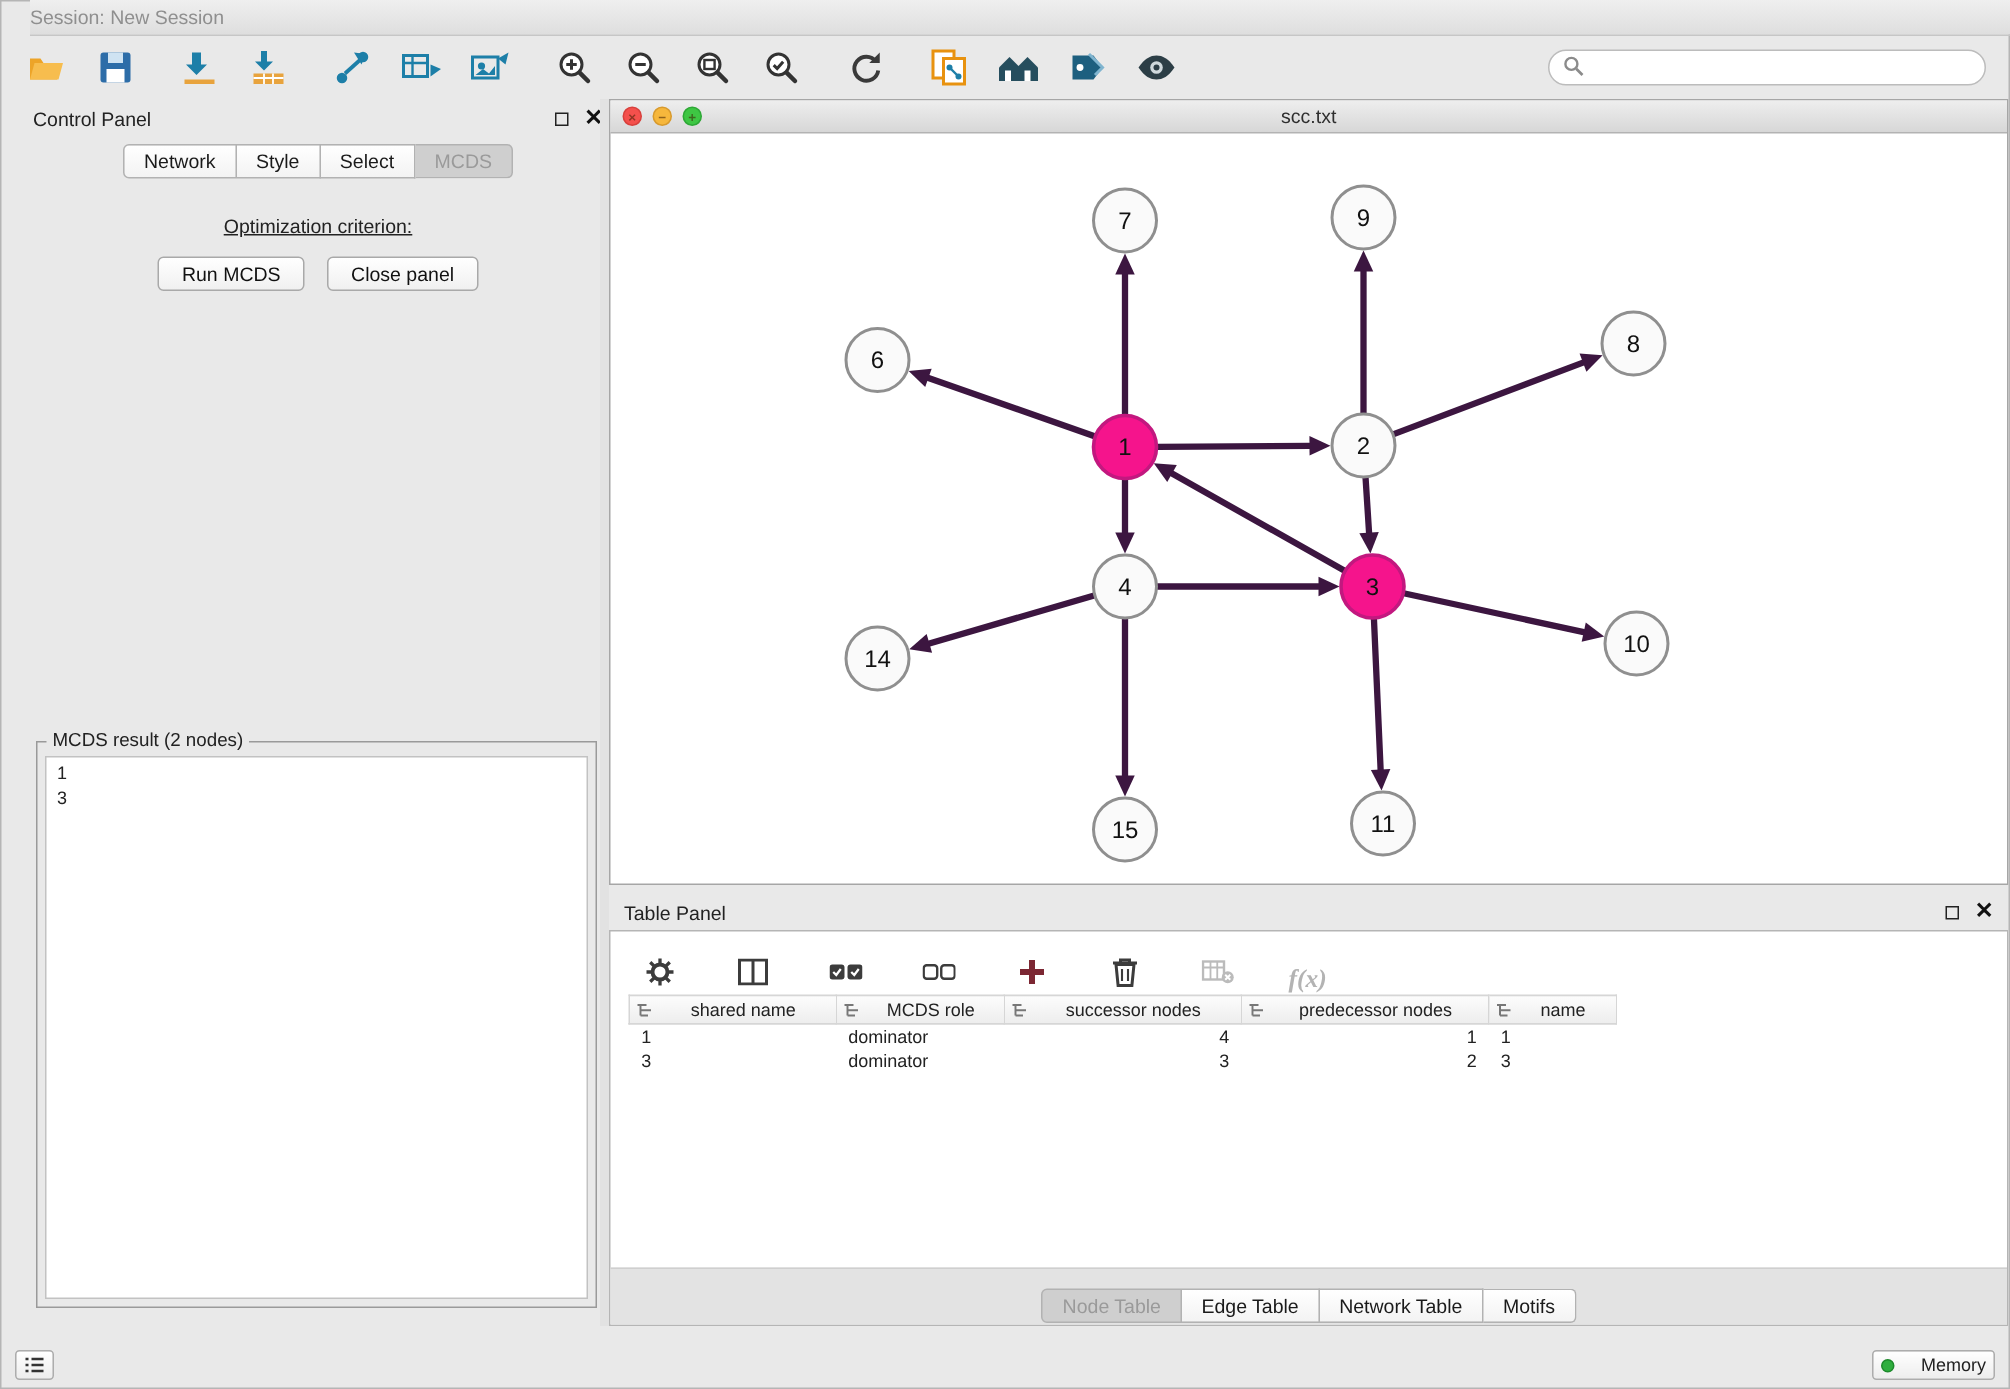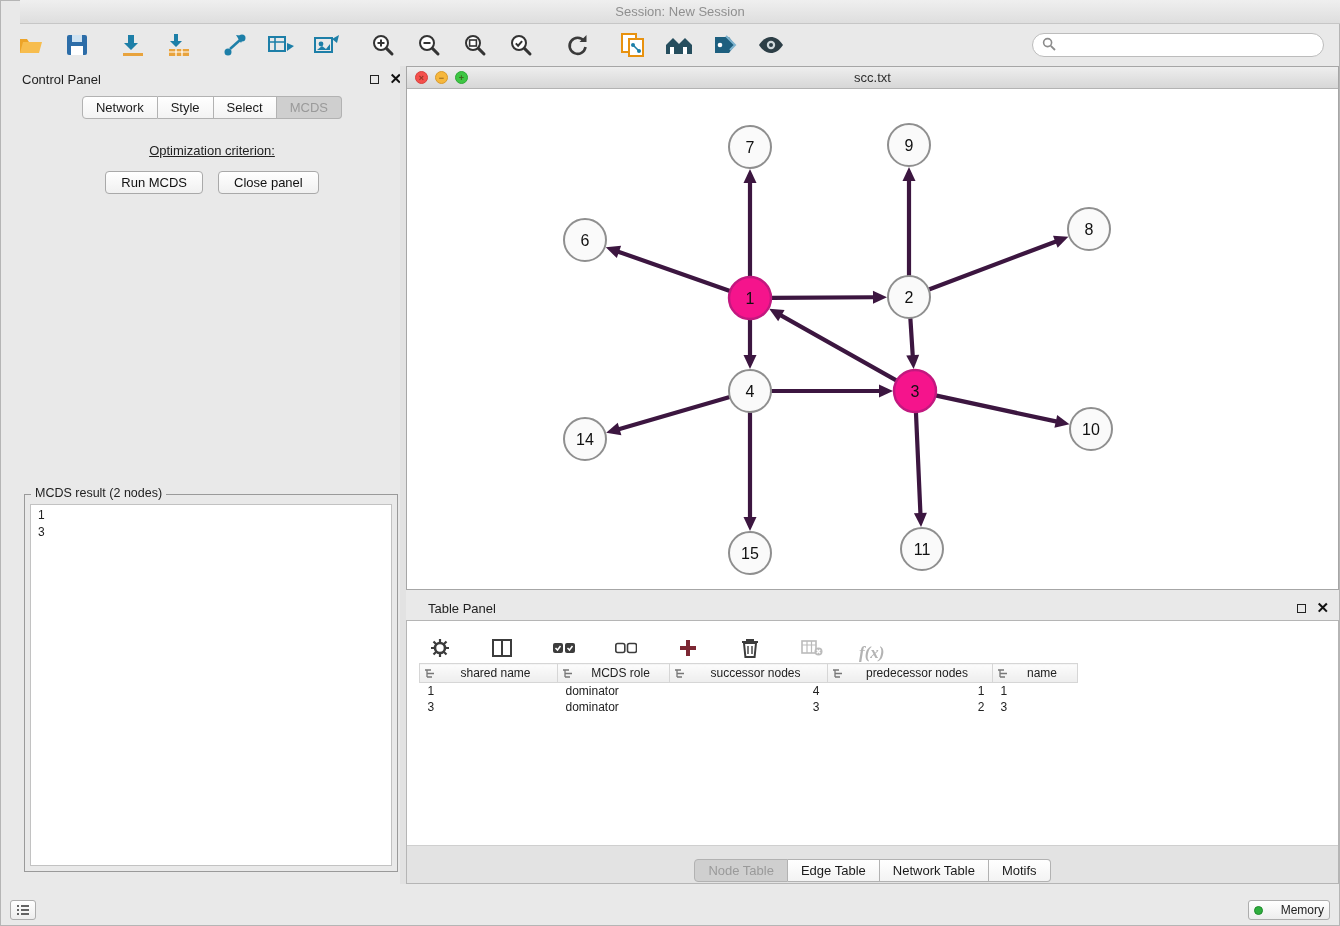--- a/index.html
+++ b/index.html
@@ -5,21 +5,21 @@
   * { box-sizing: border-box; }
   html,body { margin:0; padding:0; }
   body {
     width:1340px; height:926px; position:relative; overflow:hidden;
     background:#e9e9e9; font-family:"Liberation Sans", sans-serif; font-size:13px; color:#222;
     box-shadow: inset 0 0 0 1px #b5b5b5;
   }
   
   .titlebar { position:absolute; top:0; left:0; right:0; height:24px;
     background:linear-gradient(#efefef,#dedede); border-bottom:1px solid #c6c6c6;
-    text-align:center; line-height:24px; color:#8f8f8f;margin-left:20px; }
+    line-height:24px; color:#8f8f8f;margin-left:20px; }
   
   .toolbar { position:absolute; top:25px; left:0; right:0; height:40px;
     display:flex; align-items:center; padding:0 16px; }
   .tb-group { display:flex; align-items:center; gap:16px; margin-right:26px; }
   .tb-btn { width:30px; height:30px; display:flex; align-items:center; justify-content:center; cursor:default; }
   .tb-btn svg { display:block; }
   .search { margin-left:auto; width:292px; height:24px; background:#fff;
     border:1px solid #bcbcbc; border-radius:12px; display:flex; align-items:center; padding:0 9px; gap:6px; }
   .search input { border:none; outline:none; flex:1; font-size:13px; font-family:inherit; background:transparent; }
   
@@ -56,21 +56,21 @@
   .net-titlebar { height:22px; background:linear-gradient(#eeeeee,#d7d7d7); border-bottom:1px solid #b3b3b3;
     position:relative; text-align:center; line-height:22px; color:#2e2e2e; }
   .traffic { position:absolute; left:8px; top:4px; display:flex; gap:7px; }
   .light { width:13px; height:13px; border-radius:50%; font-size:9px; line-height:12px; text-align:center;
     color:rgba(60,30,0,.55); font-weight:bold; }
   .light.red { background:#f4504c; border:1px solid #d8403c; }
   .light.yellow { background:#f6b73c; border:1px solid #d89a2d; }
   .light.green { background:#3ec643; border:1px solid #2da835; }
   #graph-svg { position:absolute; top:22px; left:0; }
   
-  .table-panel { position:absolute; left:406px; top:595px; width:933px; height:289px;padding-left:12px; }
+  .table-panel { position:absolute; left:406px; top:595px; width:933px; height:289px; }
   .tp-body { position:absolute; top:25px; left:0; right:0; bottom:0; background:#fff; border:1px solid #b5b5b5; }
   .tp-toolbar { height:42px; display:flex; align-items:flex-end; gap:32px; padding:0 18px;font-weight:bold; }
   .fx { font-family:"Liberation Serif", serif; font-style:italic; font-size:17px; color:#b3b3b3; }
   table.node-table { border-collapse:collapse; table-layout:fixed; margin-left:12px; font-size:12px; }
   .node-table th { background:linear-gradient(#fcfcfc,#ededed); border:1px solid #d6d6d6;
     font-weight:normal; height:19px; position:relative; padding:0 4px 0 18px; }
   .node-table th .sort { position:absolute; left:4px; top:4px; }
   .node-table td { height:16px; padding:0 8px; }
   .tp-bottom { position:absolute; left:0; right:0; bottom:0; height:38px; background:#e3e3e3;
     border-top:1px solid #cfcfcf; display:flex; justify-content:center; align-items:flex-end; padding-bottom:1px; }

